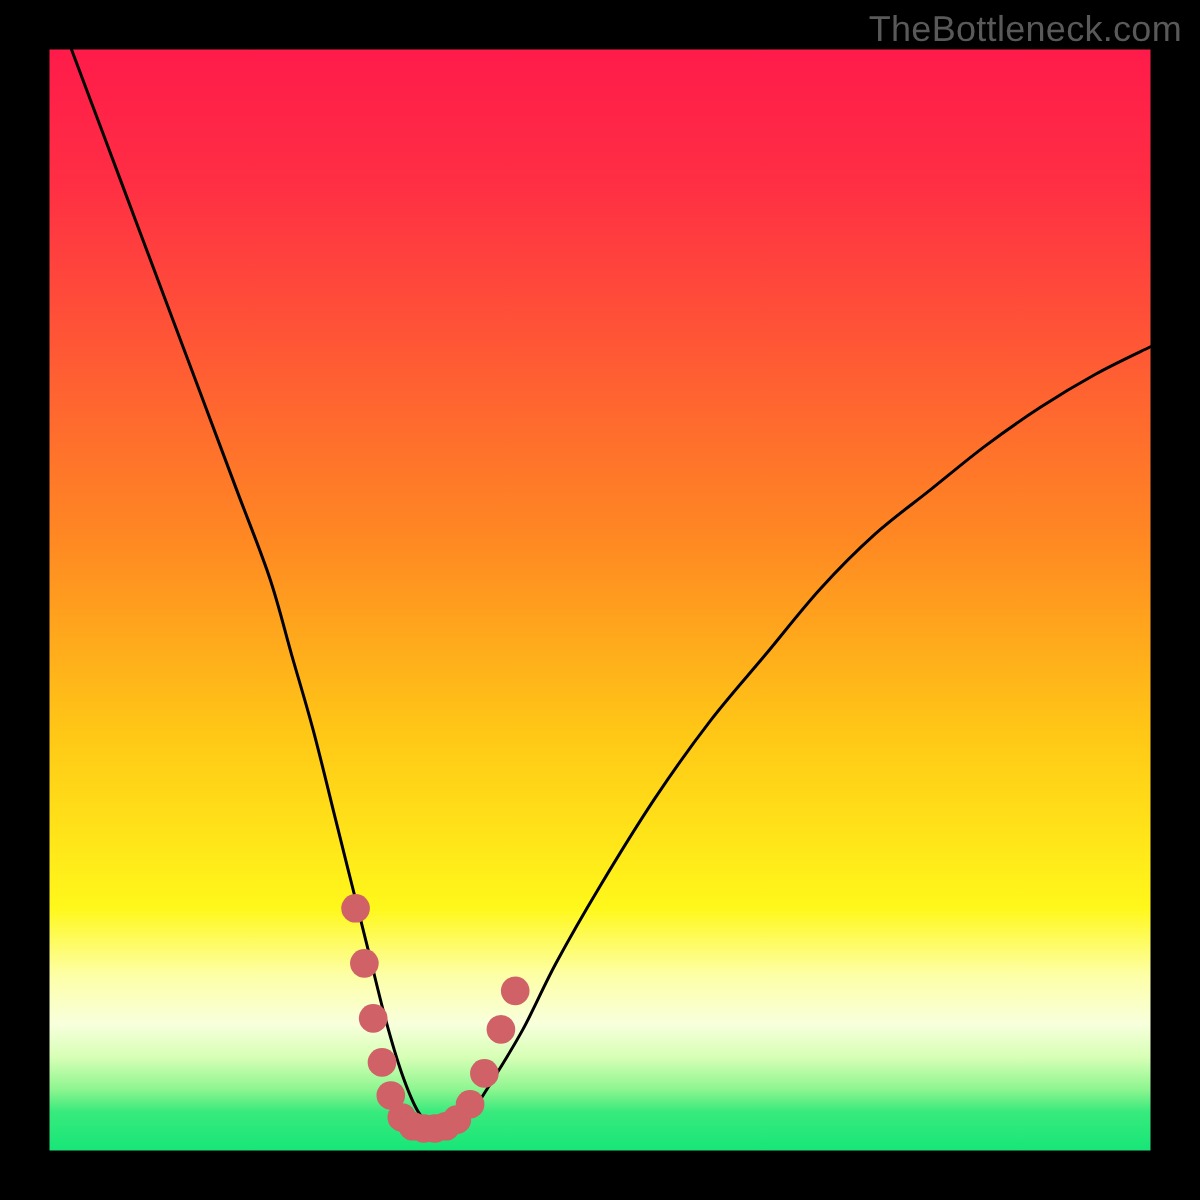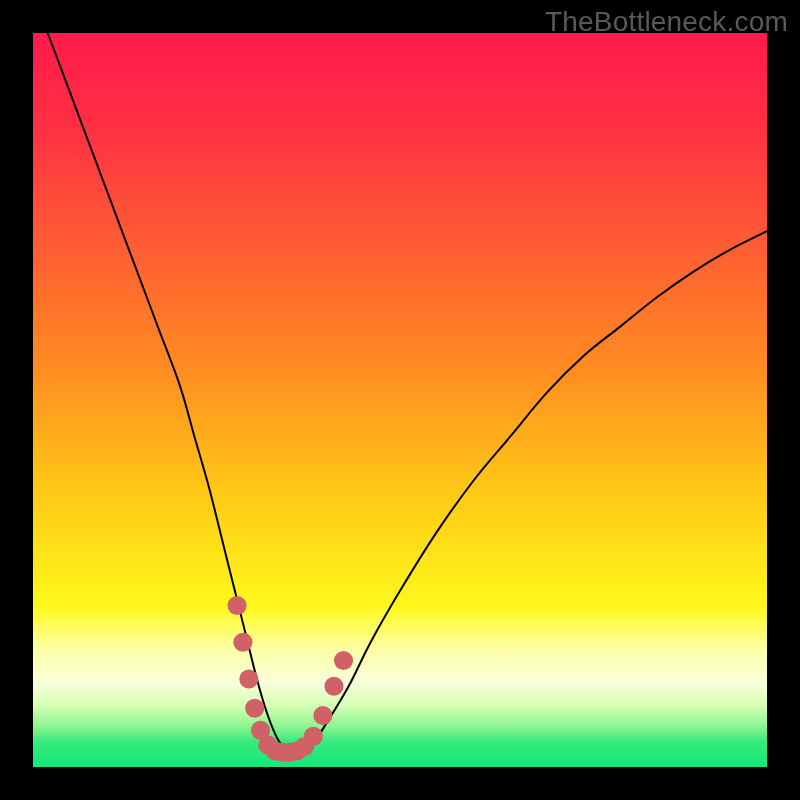--- a/index.html
+++ b/index.html
@@ -25,21 +25,21 @@
     left: 33px;
     width: 734px;
     height: 734px;
     
   }
   .watermark {
     position: absolute;
     top: 6px;
     right: 12px;
     color: #595959;
-    font-size: 28px;
+    font-size: 24px;
     font-weight: 400;
     letter-spacing: 0.2px;
   }
   svg.chart-svg {
     position: absolute;
     top: 0;
     left: 0;
     width: 734px;
     height: 734px;
     overflow: visible;

